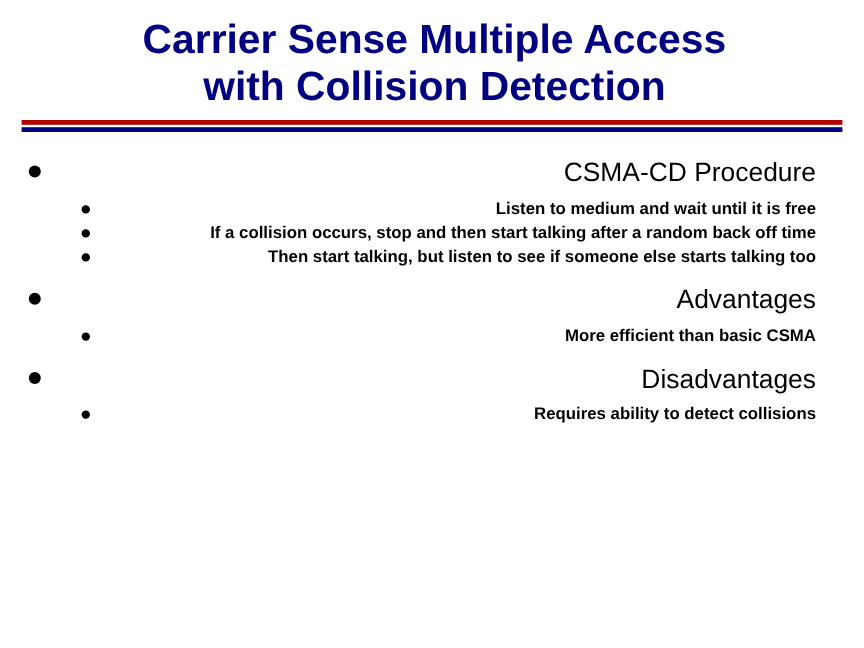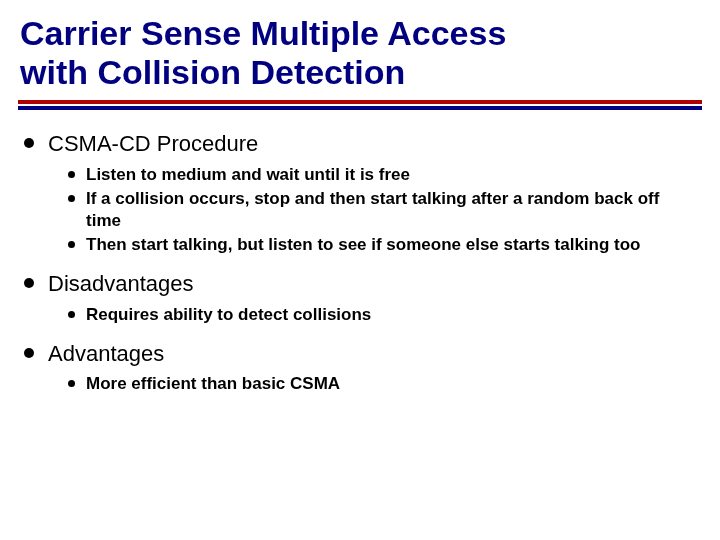--- a/index.html
+++ b/index.html
@@ -14,35 +14,37 @@
   .slide {
     width: 720px;
     height: 540px;
     box-sizing: border-box;
     position: relative;
   }
   .title {
     color: #000080;
     font-weight: bold;
     font-size: 34px;
+    text-align: center;
     line-height: 1.15;
     padding: 14px 16px 8px 20px;
   }
   .rule-red {
     height: 4px;
     background: #b00000;
     margin: 0 18px;
   }
   .rule-navy {
     height: 4px;
     background: #000080;
     margin: 2px 18px 0 18px;
   }
   .body {
     padding: 20px 40px 0 24px;
+    text-align: right;
   }
   ul.top {
     list-style: none;
     margin: 0;
     padding: 0;
   }
   ul.top > li {
     position: relative;
     padding-left: 24px;
     margin-bottom: 14px;
@@ -62,21 +64,21 @@
     border-radius: 50%;
   }
   ul.sub {
     list-style: none;
     margin: 6px 0 4px 0;
     padding: 0 0 0 20px;
   }
   ul.sub > li {
     position: relative;
     padding-left: 18px;
-    font-size: 17px;
+    font-size: 14px;
     font-weight: bold;
     color: #000000;
     line-height: 1.3;
     margin-bottom: 2px;
   }
   ul.sub > li::before {
     content: "";
     position: absolute;
     left: 0;
     top: 7px;
@@ -106,29 +108,29 @@
         <span>CSMA-CD Procedure</span>
         <ul class="sub">
           <li>Listen to medium and wait until it is free</li>
           <li>If a collision occurs, stop and then start talking after a random back off time</li>
           <li>Then start talking, but listen to see if someone else starts talking too</li>
         </ul>
       </li>
 
 
       <li>
-        <span>Disadvantages</span>
+        <span>Advantages</span>
         <ul class="sub">
-          <li>Requires ability to detect collisions</li>
+          <li>More efficient than basic CSMA</li>
         </ul>
       </li>
 
       <li>
-        <span>Advantages</span>
+        <span>Disadvantages</span>
         <ul class="sub">
-          <li>More efficient than basic CSMA</li>
+          <li>Requires ability to detect collisions</li>
         </ul>
       </li>
 
     </ul>
   </div>
 
 </div>
 
 </body></html>

